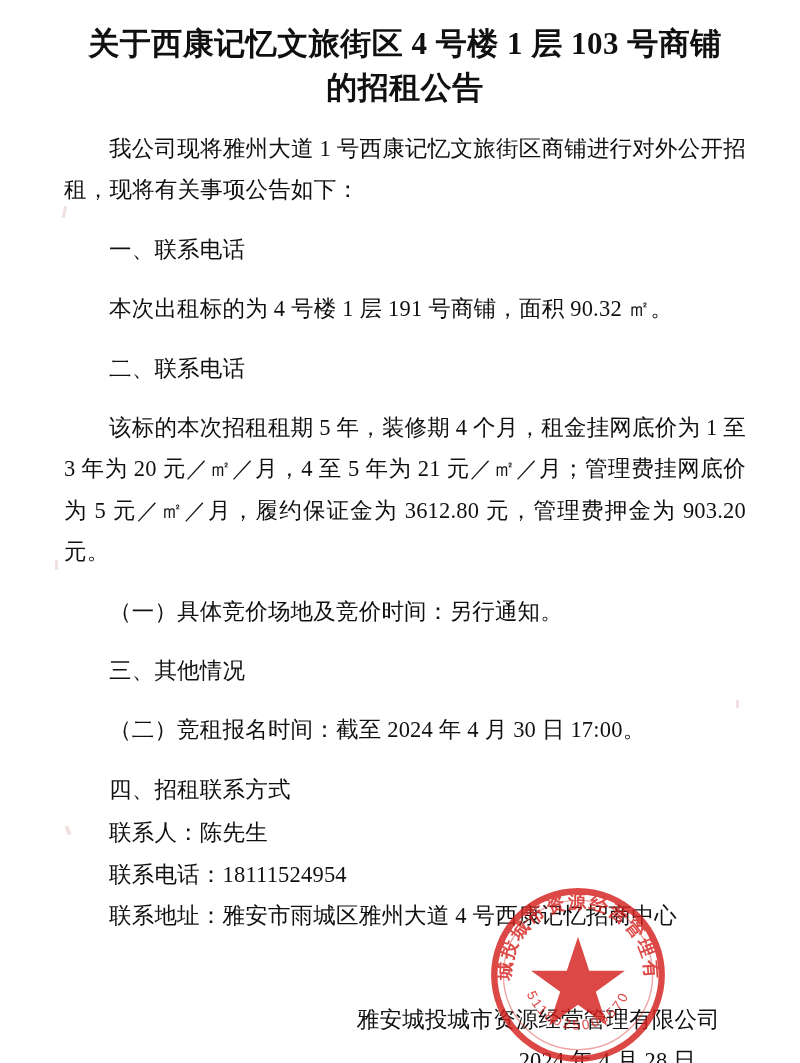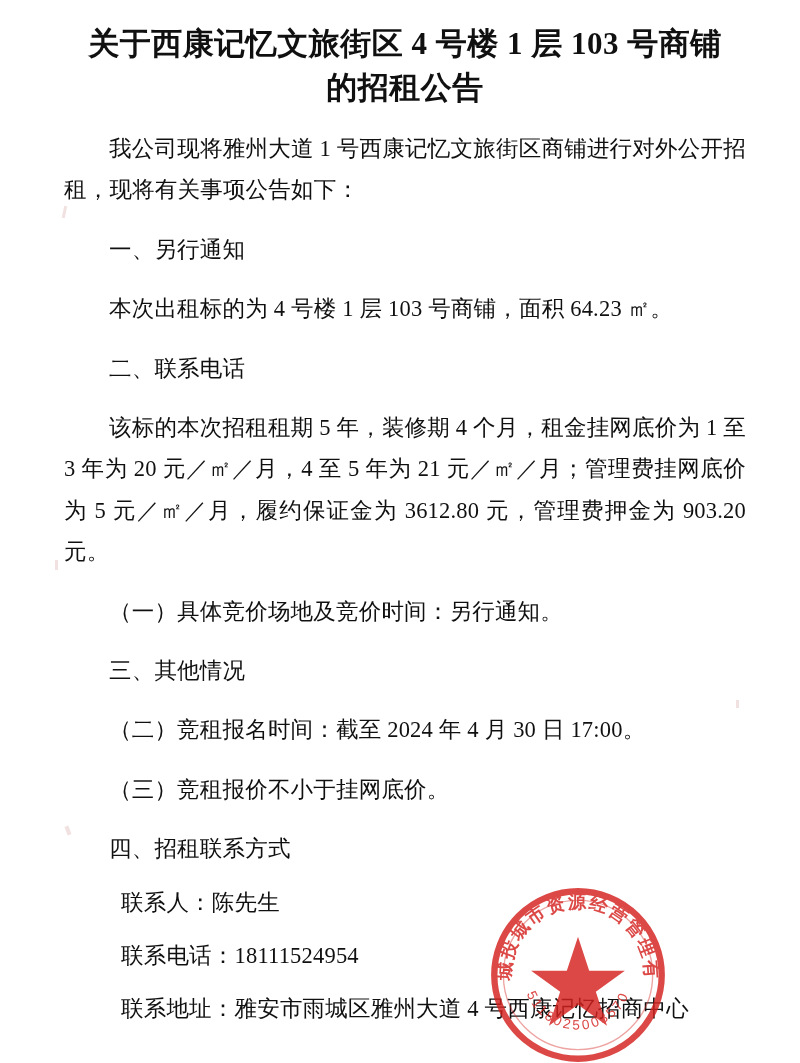--- a/index.html
+++ b/index.html
@@ -39,21 +39,21 @@
     text-align: justify;
     text-justify: inter-ideograph;
     letter-spacing: 0.2px;
   }
   p.indent {
     text-indent: 2em;
   }
   .contact-line {
     font-size: 22.5px;
     line-height: 1.84;
-    margin: 12px;
+    margin: 0;
     text-indent: 2em;
     letter-spacing: 0.2px;
   }
   .signature-block {
     margin-top: 64px;
     text-align: right;
     padding-right: 26px;
     position: relative;
     z-index: 1;
   }
@@ -96,30 +96,29 @@
 </style>
 </head>
 <body>
 
 <div class="page">
 
   <h1 class="doc-title">关于西康记忆文旅街区 4 号楼 1 层 103 号商铺的招租公告</h1>
 
   <p class="para indent">我公司现将雅州大道 1 号西康记忆文旅街区商铺进行对外公开招租，现将有关事项公告如下：</p>
 
-  <p class="para indent">一、另行通知</p>
-  <p class="para indent">本次出租标的为 4 号楼 1 层 103 号商铺，面积 64.23 ㎡。</p>
+  <p class="para indent">一、联系电话</p>
+  <p class="para indent">本次出租标的为 4 号楼 1 层 191 号商铺，面积 90.32 ㎡。</p>
 
   <p class="para indent">二、联系电话</p>
   <p class="para indent">该标的本次招租租期 5 年，装修期 4 个月，租金挂网底价为 1 至 3 年为 20 元／㎡／月，4 至 5 年为 21 元／㎡／月；管理费挂网底价为 5 元／㎡／月，履约保证金为 3612.80 元，管理费押金为 903.20 元。</p>
 
   <p class="para indent">（一）具体竞价场地及竞价时间：另行通知。</p>
   <p class="para indent">三、其他情况</p>
   <p class="para indent">（二）竞租报名时间：截至 2024 年 4 月 30 日 17:00。</p>
-  <p class="para indent">（三）竞租报价不小于挂网底价。</p>
 
   <p class="para indent">四、招租联系方式</p>
   <p class="contact-line">联系人：陈先生</p>
   <p class="contact-line">联系电话：18111524954</p>
   <p class="contact-line">联系地址：雅安市雨城区雅州大道 4 号西康记忆招商中心</p>
 
   <div class="signature-block">
     <div class="sig-company">雅安城投城市资源经营管理有限公司</div>
     <div class="sig-date">2024 年 4 月 28 日</div>
   </div>

